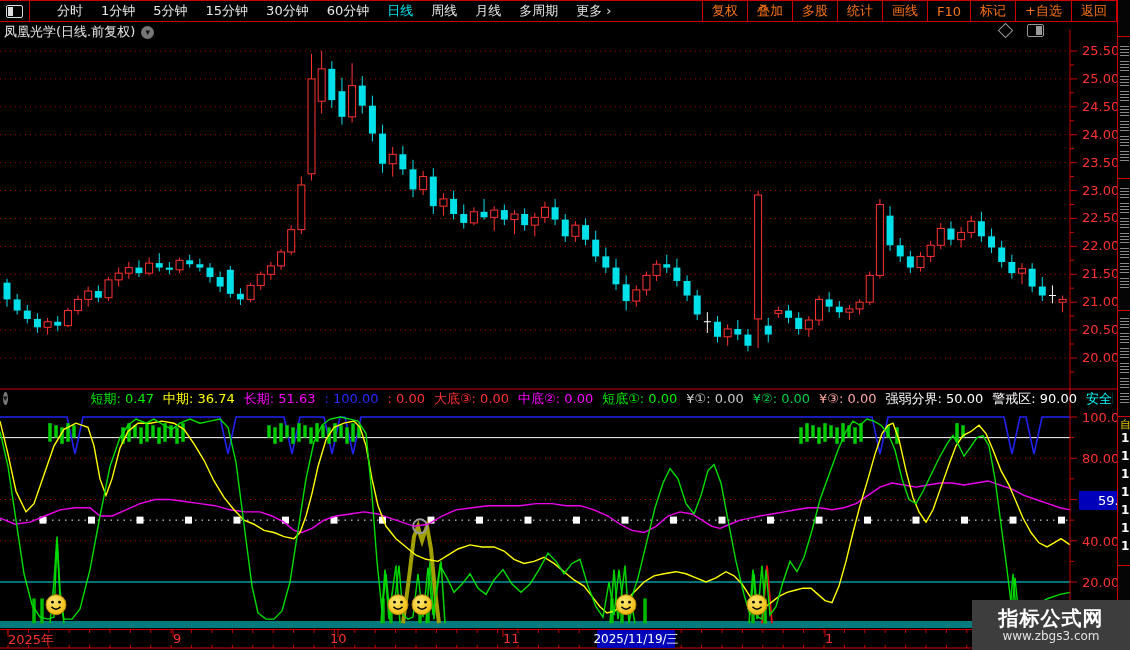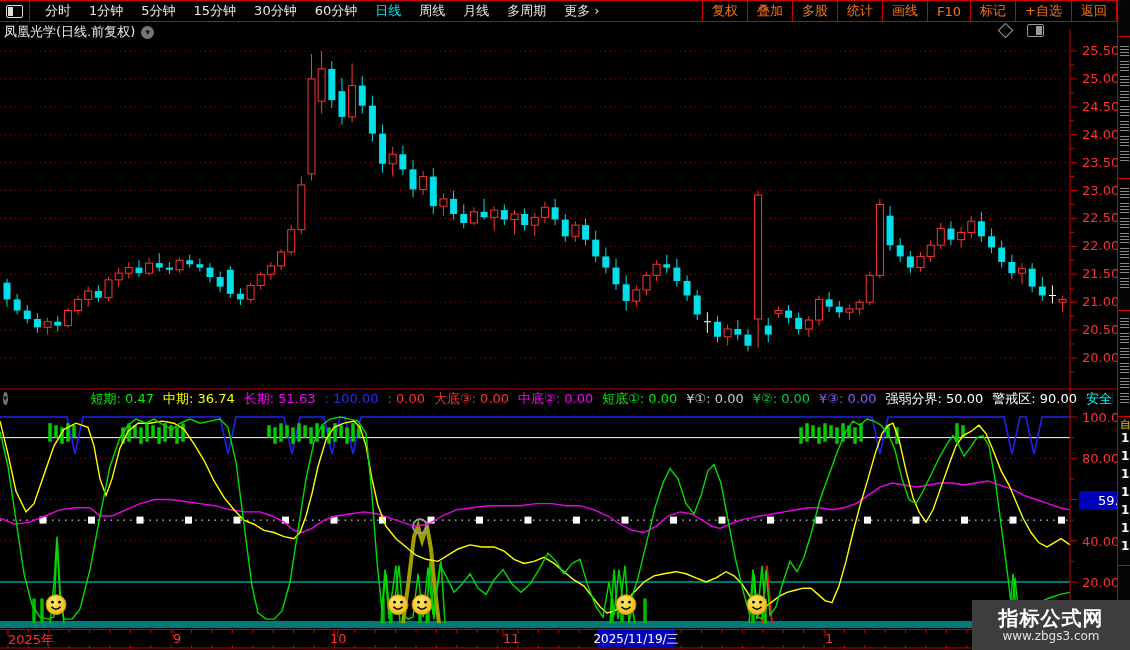--- a/index.html
+++ b/index.html
@@ -1,21 +1,21 @@
 <!DOCTYPE html>
 <html><head>
 <meta charset="utf-8">
 <style>
   html,body{margin:0;padding:0;background:#000;}
   #app{position:relative;width:1130px;height:650px;background:#000;overflow:hidden;
        font-family:"DejaVu Sans","Liberation Sans",sans-serif;}
   
   #toolbar{position:absolute;left:0;top:0;width:1130px;height:22px;background:#000;
            border-top:1px solid #c00;border-bottom:1px solid #c00;box-sizing:border-box;
-           display:flex;z-index:30;}
+           display:flex;z-index:30;gap:12px;}
   #winIconCell{width:29px;height:20px;border-right:1px solid #c00;display:flex;align-items:center;justify-content:center;flex:0 0 auto;}
   .winIcon{width:15px;height:11px;border:1px solid #ddd;border-radius:2px;position:relative;}
   .winIcon::after{content:"";position:absolute;left:1px;top:1px;bottom:1px;width:5px;background:#ddd;}
   #periods{display:flex;align-items:center;gap:0;padding-left:6px;flex:1 1 auto;}
   .pbtn{color:#e8e8e8;font-size:13px;padding:0 9px;cursor:pointer;white-space:nowrap;}
   .pbtn.active{color:#00e5ee;}
   #rbtns{display:flex;align-items:stretch;height:20px;flex:0 0 auto;margin-right:13px;}
   .rbtn{color:#f97316;font-size:13px;padding:0 9px;border-left:1px solid #c00;display:flex;align-items:center;white-space:nowrap;cursor:pointer;}
   .rbtn:last-child{border-right:1px solid #c00;}
   
@@ -696,21 +696,21 @@
   <span class="hitem" style="color: rgb(0, 238, 0);">短期: 0.47</span>
       <span class="hitem" style="color: rgb(255, 255, 0);">中期: 36.74</span>
       <span class="hitem" style="color: rgb(255, 0, 255);">长期: 51.63</span>
       <span class="hitem" style="color: rgb(42, 42, 255);">: 100.00</span>
       <span class="hitem" style="color: rgb(255, 50, 50);">: 0.00</span>
       <span class="hitem" style="color: rgb(255, 50, 50);">大底③: 0.00</span>
       <span class="hitem" style="color: rgb(255, 0, 255);">中底②: 0.00</span>
       <span class="hitem" style="color: rgb(0, 238, 0);">短底①: 0.00</span>
       <span class="hitem" style="color: rgb(204, 204, 204);">¥①: 0.00</span>
       <span class="hitem" style="color: rgb(0, 204, 68);">¥②: 0.00</span>
-      <span class="hitem" style="color: #8b5cf6; text-align: right;">¥③: 0.00</span>
+      <span class="hitem" style="color: #fca5a5; text-align: right;">¥③: 0.00</span>
       <span class="hitem" style="color: rgb(255, 255, 255);">强弱分界: 50.00</span>
       <span class="hitem" style="color: rgb(255, 255, 255);">警戒区: 90.00</span>
       <span class="hitem" style="color: rgb(0, 255, 255);">安全区: 20.00</span>
     </div>
 
   <div id="taxis">
     <span class="tlabel" style="left:8px">2025年</span>
   <div class="tlabel" style="left: 173px;">9</div>
       <div class="tlabel" style="left: 330px;">10</div>
       <div class="tlabel" style="left: 503px;">11</div>

